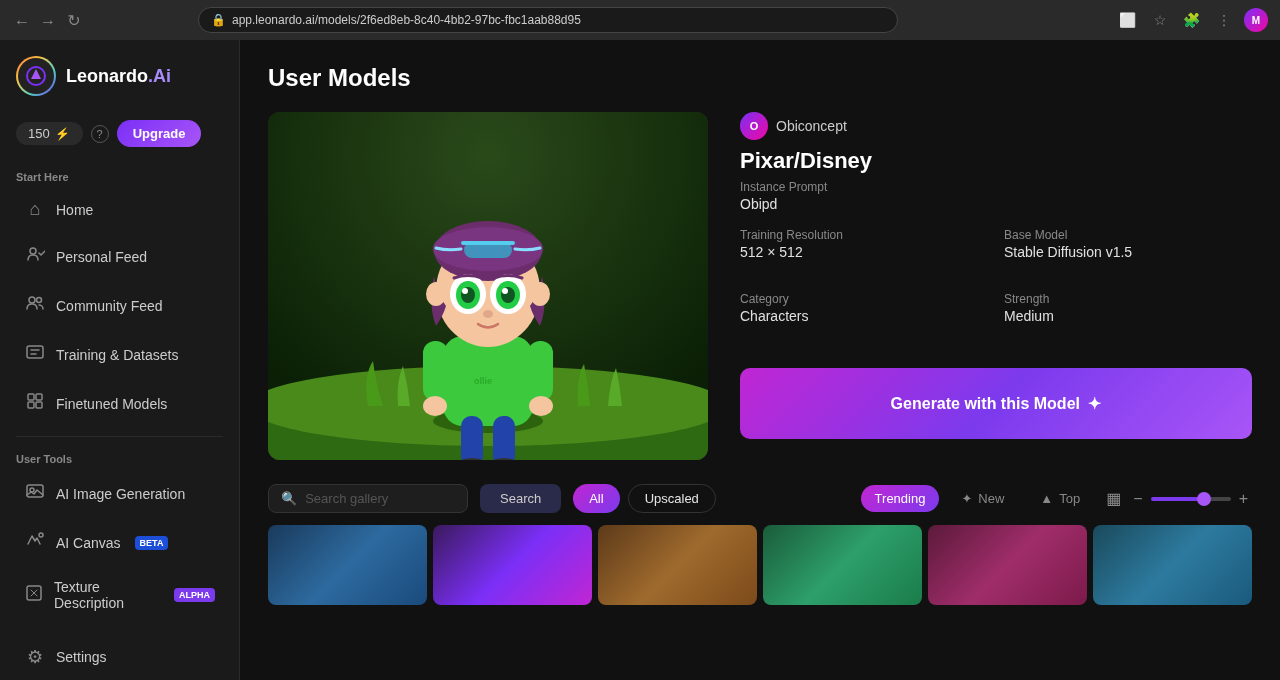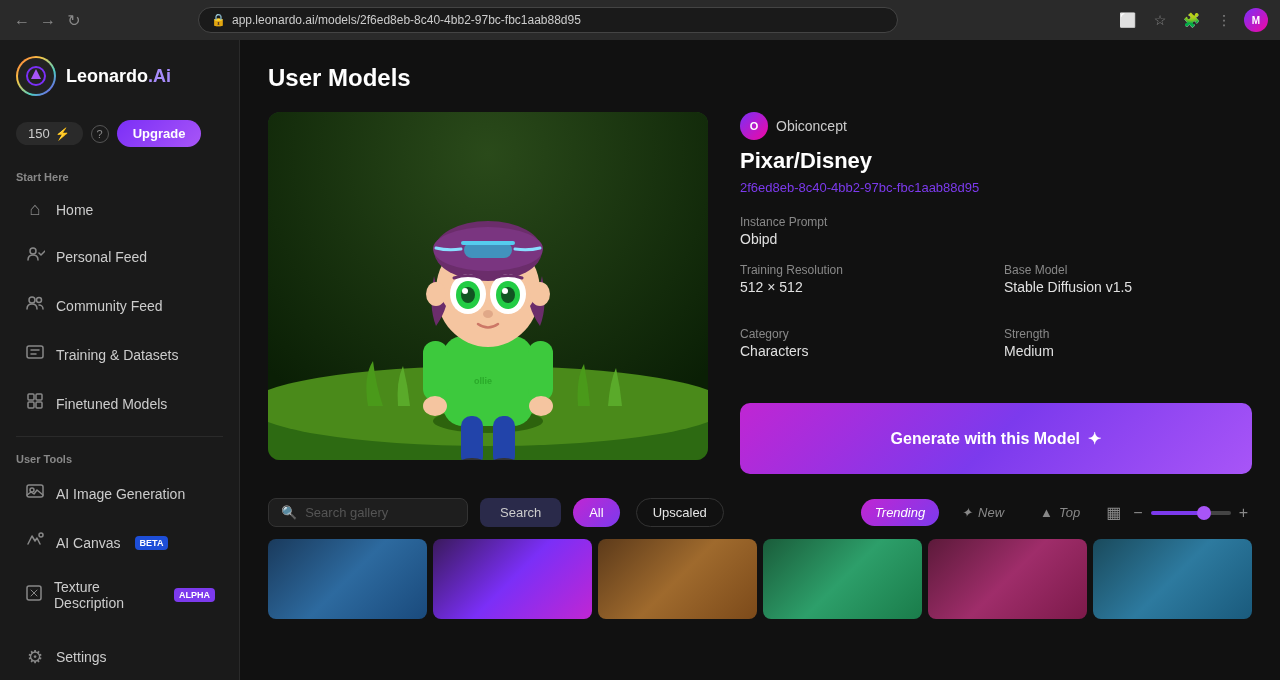--- a/index.html
+++ b/index.html
@@ -317,21 +317,21 @@
       border: none;
       border-radius: 8px;
       padding: 7px 20px;
       color: #ccc;
       font-size: 13px;
       cursor: pointer;
     }
 
     .filter-tabs {
       display: flex;
-      gap: 16px;
+      gap: 8px;
     }
     .filter-tab {
       padding: 6px 16px;
       border-radius: 20px;
       border: none;
       cursor: pointer;
       font-size: 13px;
       font-weight: 500;
     }
     .filter-tab.active {
@@ -353,21 +353,20 @@
 
     .sort-btn {
       display: flex;
       align-items: center;
       gap: 6px;
       padding: 6px 14px;
       border-radius: 20px;
       border: none;
       cursor: pointer;
       font-size: 13px;
-      font-style: italic;
     }
     .sort-btn.active {
       background: linear-gradient(135deg, #c026d3, #7c3aed);
       color: white;
     }
     .sort-btn.inactive {
       background: transparent;
       color: #888;
     }
 
@@ -653,21 +652,20 @@
 
       <div class="model-info-panel">
         <div class="model-author">
           <div class="author-avatar">
             <span>O</span>
           </div>
           <span class="author-name">Obiconcept</span>
         </div>
 
         <div class="model-name">Pixar/Disney</div>
-        <div class="model-id">2f6ed8eb-8c40-4bb2-97bc-fbc1aab88d95</div>
 
         <div class="info-row">
           <div class="info-label">Instance Prompt</div>
           <div class="info-value">Obipd</div>
         </div>
 
 
         <div class="info-grid">
           <div class="info-row">
             <div class="info-label">Training Resolution</div>

